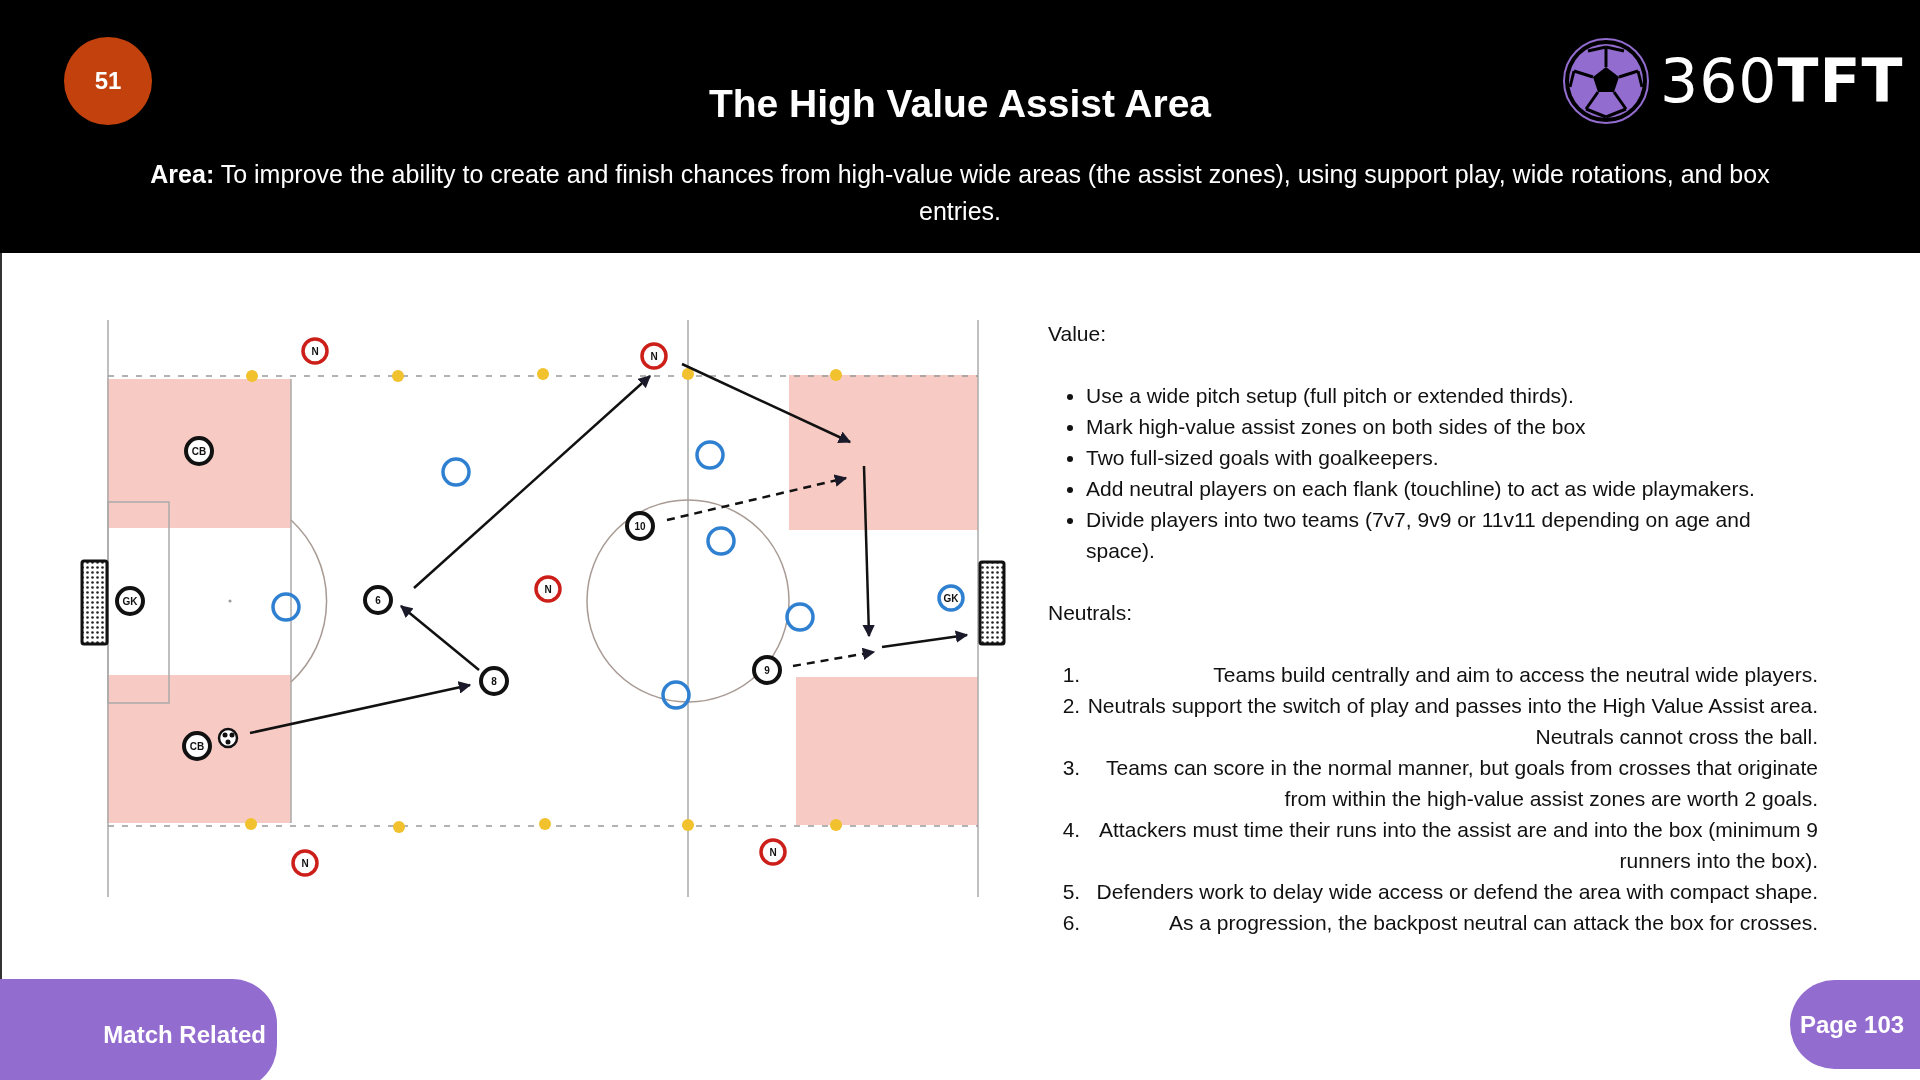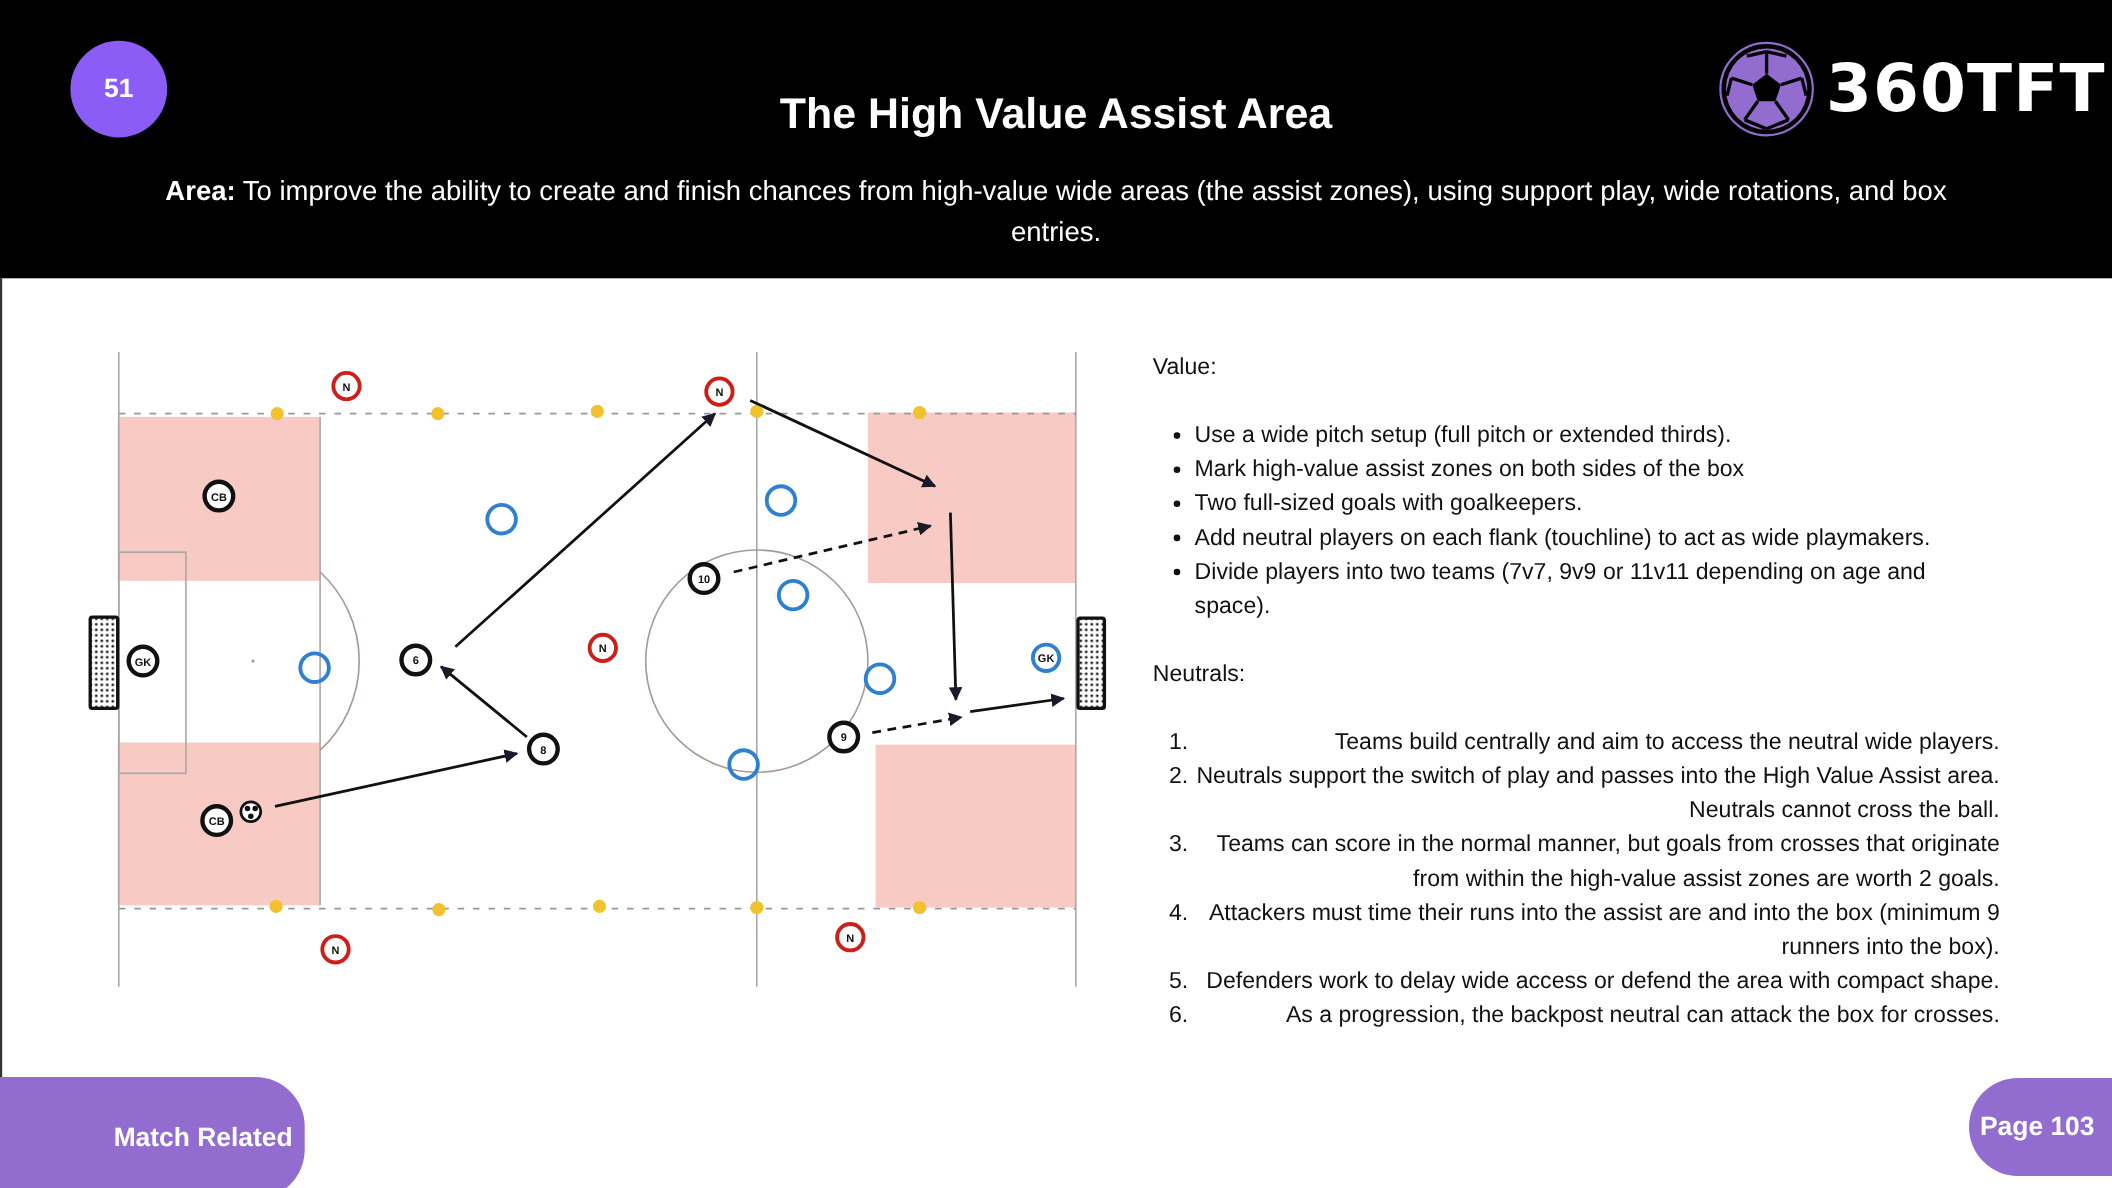--- a/index.html
+++ b/index.html
@@ -1,24 +1,24 @@
 <!DOCTYPE html>
 <html><head>
   <meta charset="utf-8">
   <style>
     html, body { margin:0; padding:0; }
     body { width:1920px; height:1080px; position:relative; overflow:hidden; background:#ffffff; font-family:"Liberation Sans", sans-serif; }
     .header { position:absolute; left:0; top:0; width:1920px; height:253px; background:#000000; }
-    .page-num-badge { position:absolute; left:64px; top:37px; width:88px; height:88px; border-radius:50%; background:#8b5cf6; color:#fff; font-weight:bold; font-size:24px; display:flex; align-items:center; justify-content:center; }
+    .page-num-badge { position:absolute; left:64px; top:37px; width:88px; height:88px; border-radius:50%; background:#c2410c; color:#fff; font-weight:bold; font-size:24px; display:flex; align-items:center; justify-content:center; }
     .title { position:absolute; left:0; width:1920px; top:82px; text-align:center; color:#fff; font-weight:bold; font-size:39px; text-underline-offset:5px; text-decoration-thickness:3px; }
     .goal { position:absolute; left:110px; width:1700px; top:156px; text-align:center; color:#fff; font-size:25px; line-height:37px; }
     .goal b { font-weight:bold; }
     .logo { position:absolute; left:1562px; top:37px; display:flex; align-items:center; }
     .logo-text { color:#fff; font-size:60px; letter-spacing:1px; margin-left:10px; font-family:"DejaVu Sans", sans-serif; }
-    .logo-text .bold { font-weight:bold; }
+    .logo-text .bold { font-weight:normal; }
     .logo-text .thin { font-weight:bold; }
     .body-border { position:absolute; left:0; top:253px; width:2px; height:827px; background:#333; }
     .pitch { position:absolute; left:0; top:253px; }
     .panel { position:absolute; left:1048px; top:318px; width:770px; color:#111; font-size:21px; line-height:31px; }
     .panel .section-title { margin:0; }
     .panel ul { margin:31px 0 31px 0; padding-left:38px; }
     .panel ul li { padding-left:0; }
     .panel ol { margin:31px 0 0 0; padding-left:38px;text-align:right; }
     .panel ol li { padding-left:0; }
     .tag-left { position:absolute; left:0; top:979px; width:277px; height:111px; background:#936ccf; border-radius:0 45px 45px 0; color:#fff; font-weight:bold; font-size:24px; display:flex; align-items:center; justify-content:flex-end; padding-right:11px; box-sizing:border-box; }

